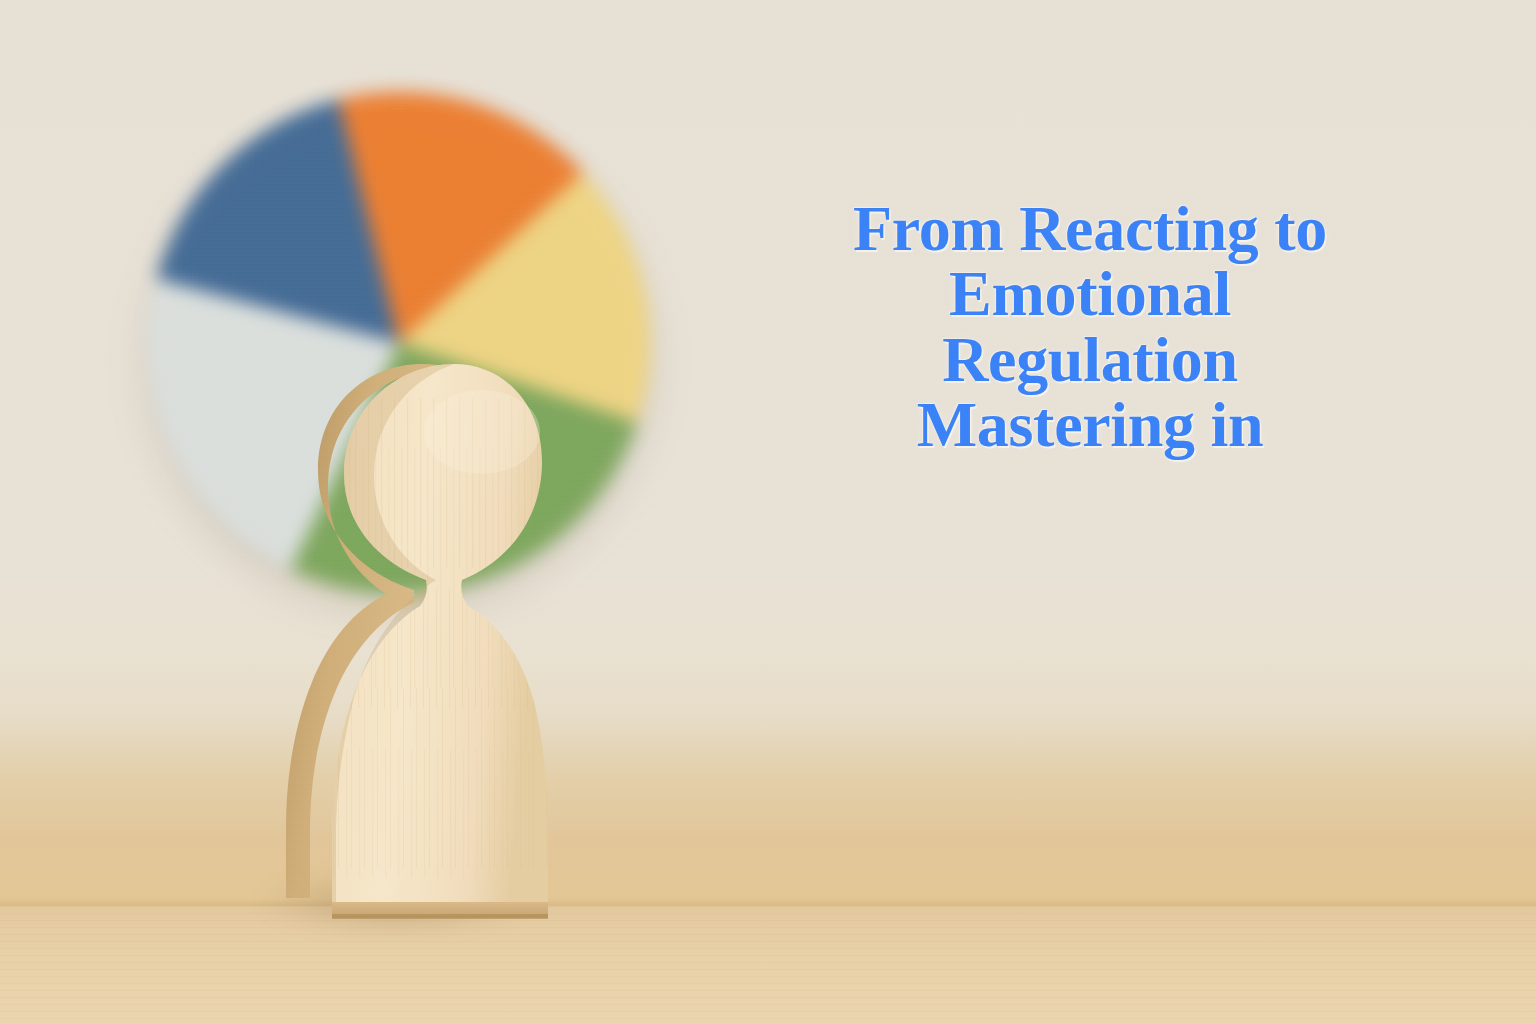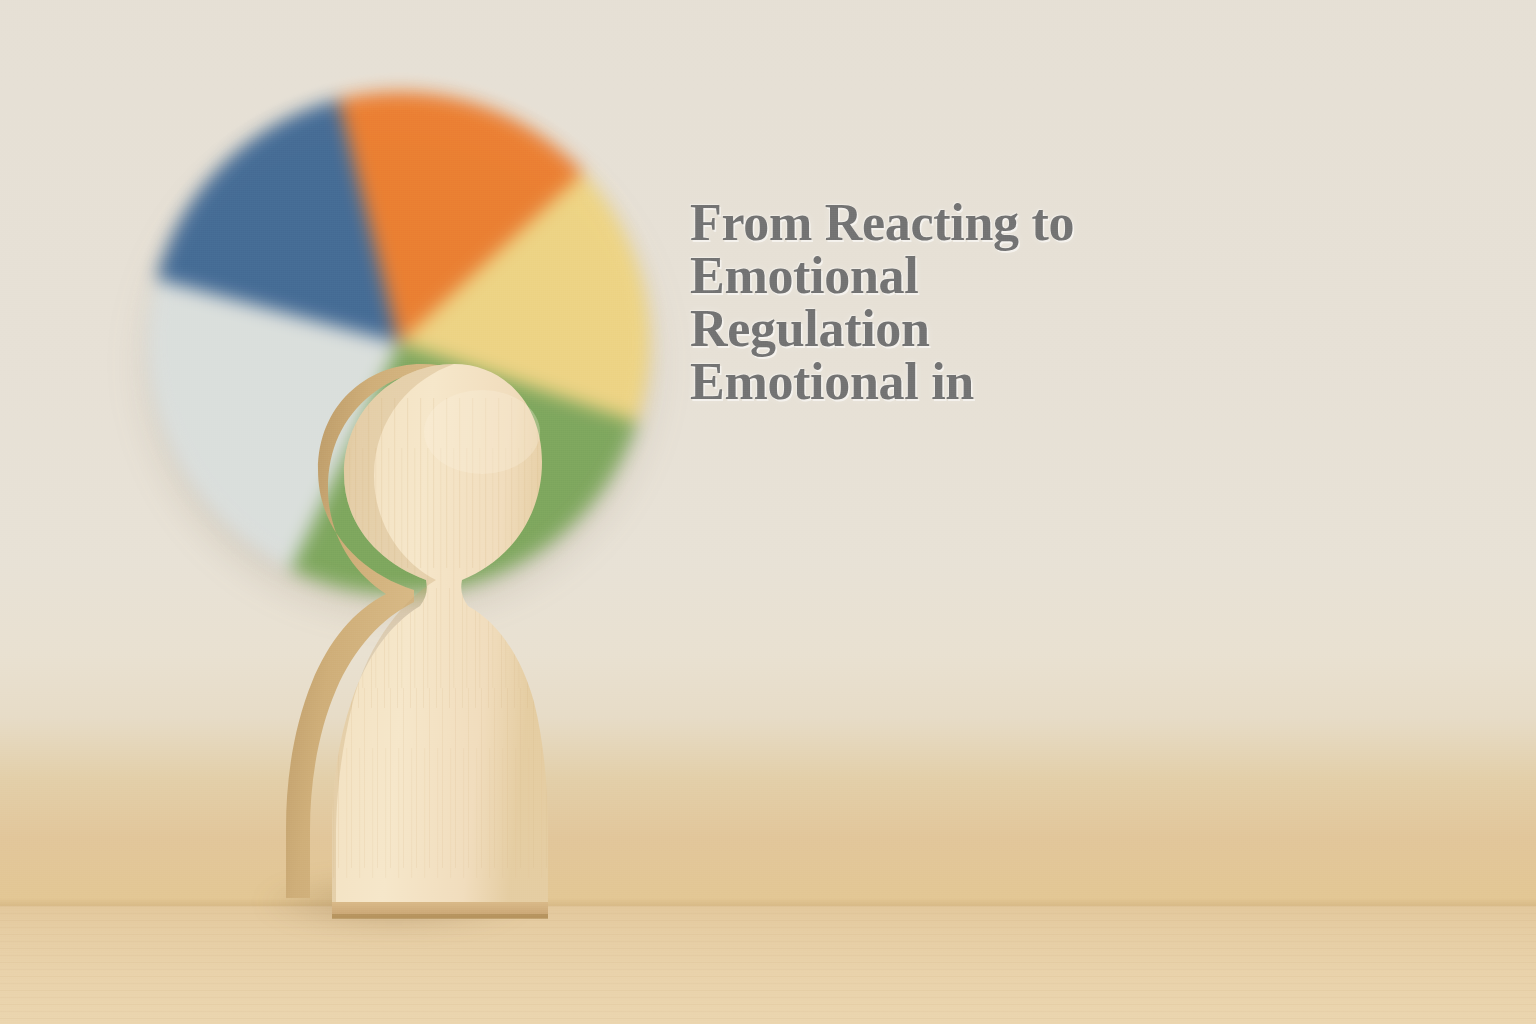--- a/index.html
+++ b/index.html
@@ -113,23 +113,24 @@
     height: 566px;
   }
   .fig-svg { display: block; width: 100%; height: 100%; }
 
   
   .title-block {
     position: absolute;
     left: 690px;
     top: 196px;
     width: 800px;
-    color: #737373;
+    text-align: center;
+    color: #3b82f6;
     font-weight: bold;
-    font-size: 52px;
+    font-size: 64px;
     line-height: 1.02;
     letter-spacing: -0.3px;
     text-shadow:
        1.5px 1.5px 0 rgba(255,255,255,0.55),
       -1px -1px 0 rgba(255,255,255,0.35),
        0 0 10px rgba(255,255,255,0.30);
   }
   .title-line { display: block; white-space: nowrap; }
 
   
@@ -245,17 +246,17 @@
 
       <rect x="96" y="544" width="216" height="16" fill="url(#baseGrad)"></rect>
       <rect x="96" y="556" width="216" height="5" fill="#a8864f" opacity="0.55"></rect>
     </svg>
   </div>
 
   <div class="title-block">
     <span class="title-line">From Reacting to</span>
     <span class="title-line">Emotional</span>
     <span class="title-line">Regulation</span>
-    <span class="title-line">Emotional in</span>
+    <span class="title-line">Mastering in</span>
   </div>
 
   <div class="grain"></div>
 </div>
 
 </body></html>

